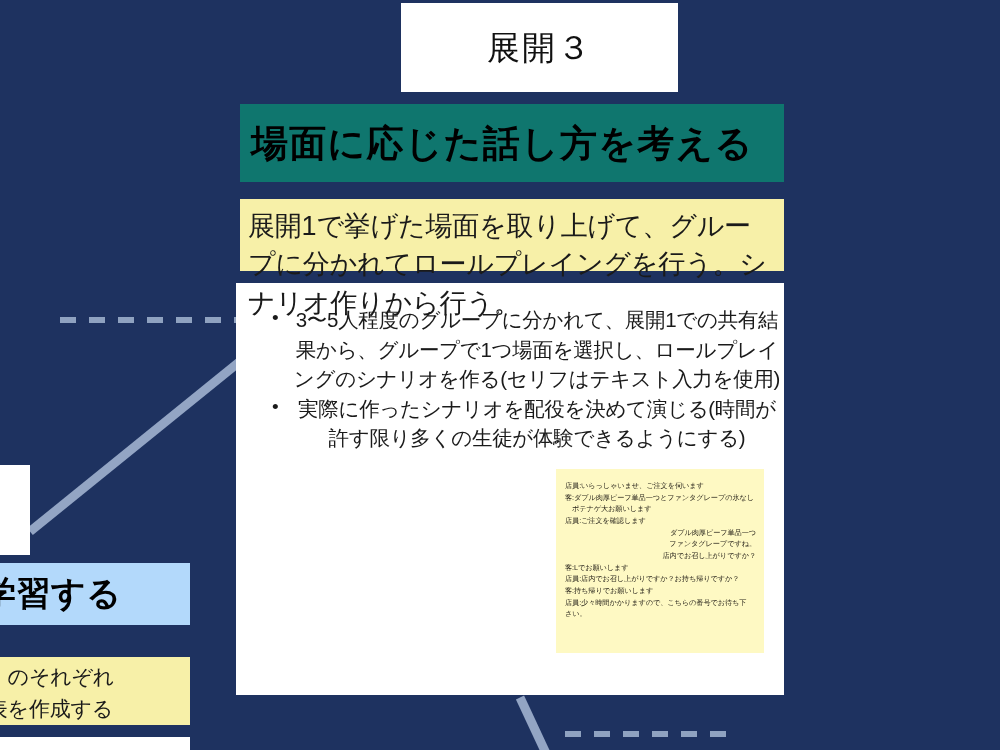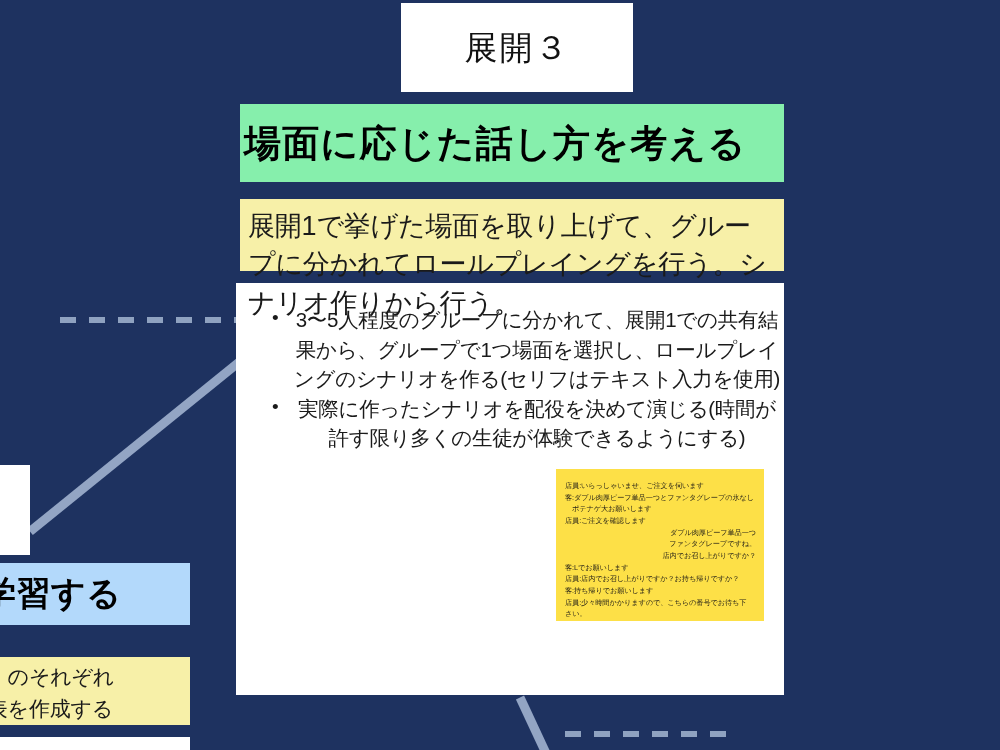--- a/index.html
+++ b/index.html
@@ -36,21 +36,21 @@
       #8fa2c0 0px, #8fa2c0 16px,
       rgba(0,0,0,0) 16px, rgba(0,0,0,0) 29px
     );
   }
 
   
   .title-chip {
     position: absolute;
     left: 401px;
     top: 3px;
-    width: 232px;
+    width: 277px;
     height: 89px;
     background: #ffffff;
     display: flex;
     align-items: center;
     justify-content: center;
     box-sizing: border-box;
   }
   .title-chip-text {
     font-size: 33px;
     color: #111111;
@@ -69,25 +69,25 @@
     background: #ffffff;
   }
 
   
   .heading-banner {
     position: absolute;
     left: 240px;
     top: 104px;
     width: 544px;
     height: 78px;
-    background: #86efac;
+    background: #0f766e;
     display: flex;
     align-items: center;
     box-sizing: border-box;
-    padding-left: 4px;
+    padding-left: 11px;
   }
   .heading-banner-text {
     font-size: 37px;
     font-weight: 700;
     color: #000000;
     letter-spacing: 1.2px;
     line-height: 1;
     white-space: nowrap;
   }
 
@@ -149,22 +149,22 @@
   }
   .note-dark { top: 451px; color: #1a1a1a; }
   .note-orange { top: 581px; color: #e08a4c; }
 
   
   .script-note {
     position: absolute;
     left: 556px;
     top: 469px;
     width: 208px;
-    height: 152px;
-    background: #fde047;
+    height: 184px;
+    background: #fef9c3;
     box-sizing: border-box;
     padding: 11px 8px 13px 9px;
     overflow: hidden;
   }
   .script-line {
     font-size: 7.2px;
     line-height: 1.62;
     color: #231f17;
     white-space: nowrap;
     letter-spacing: -0.1px;

